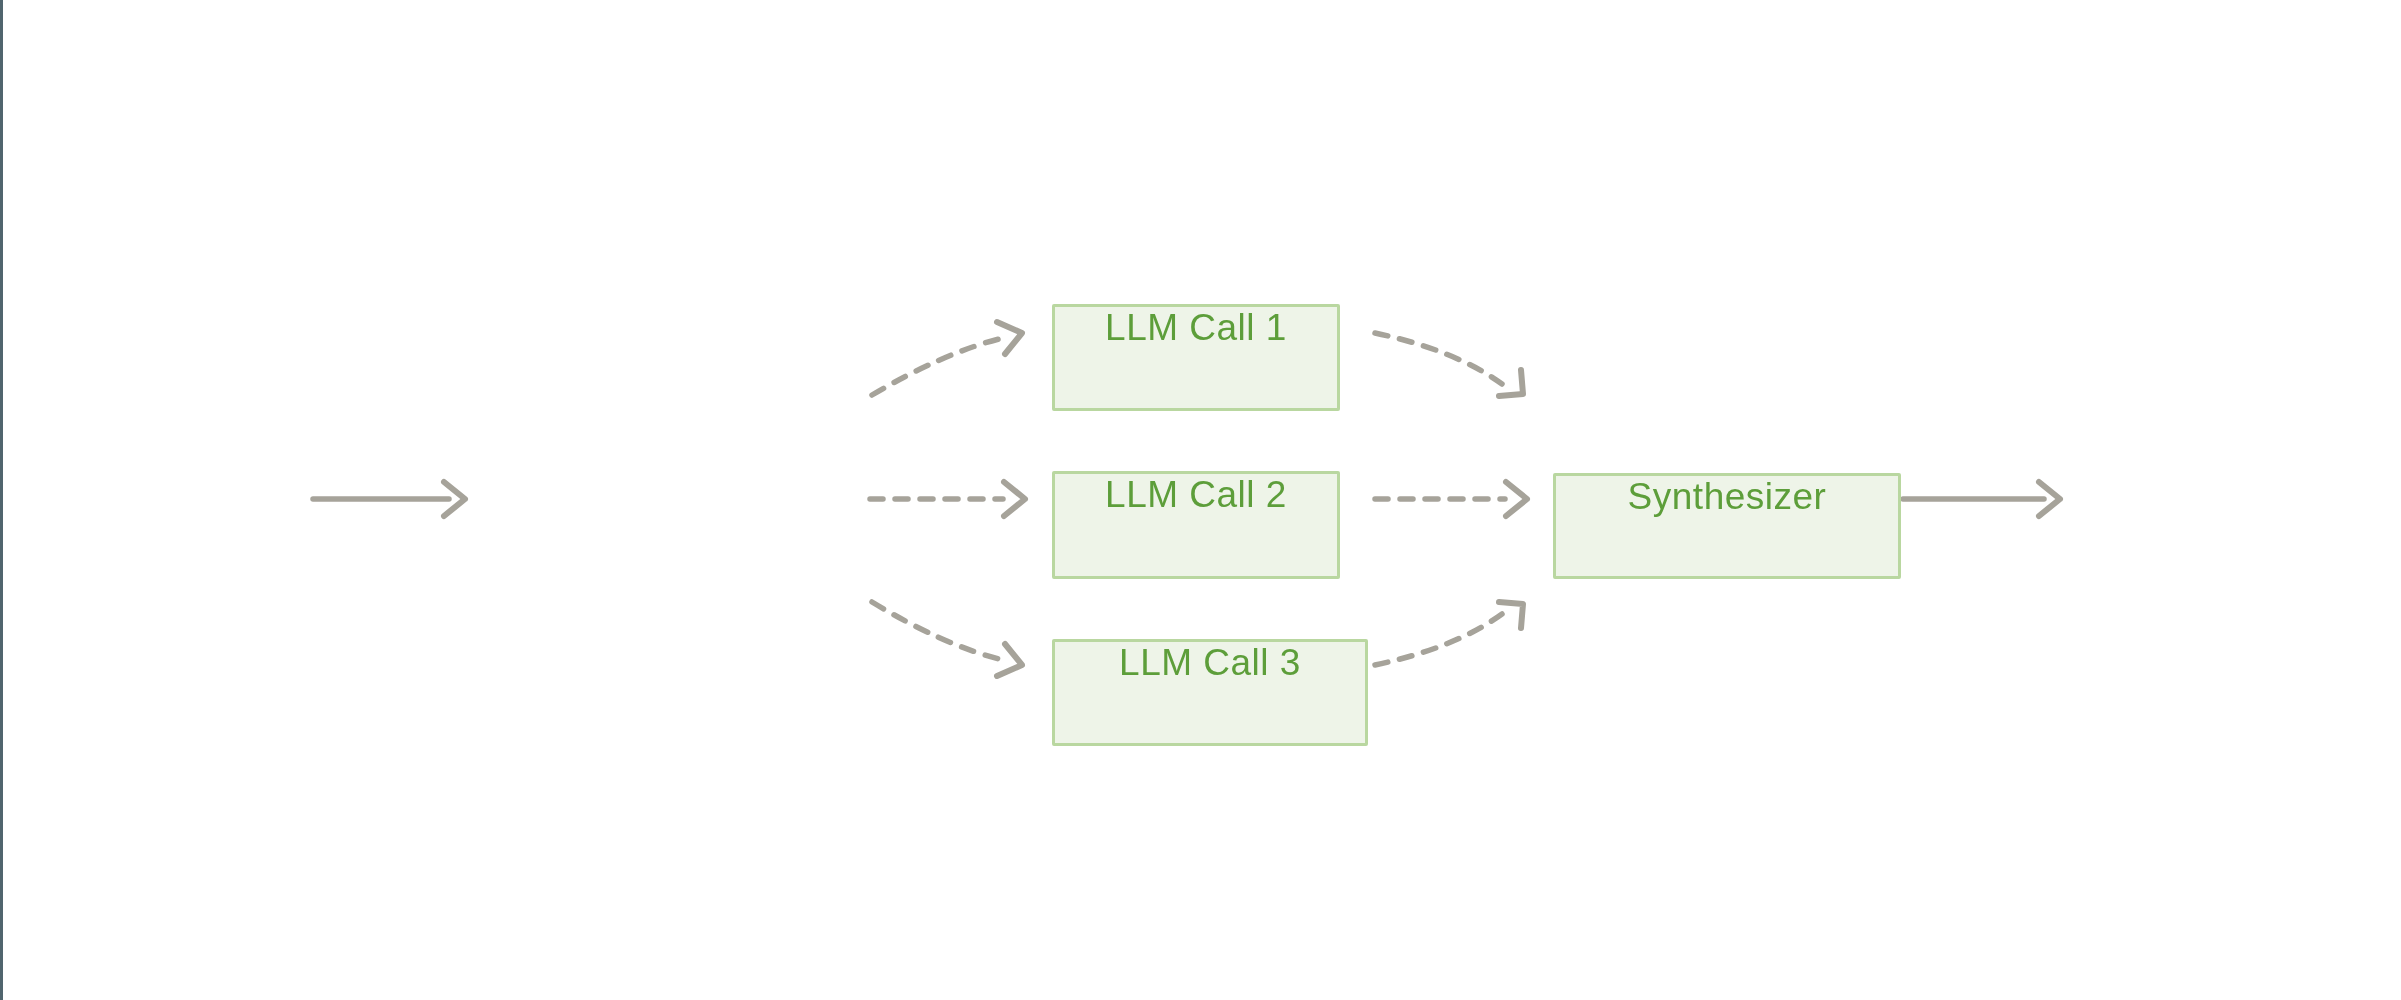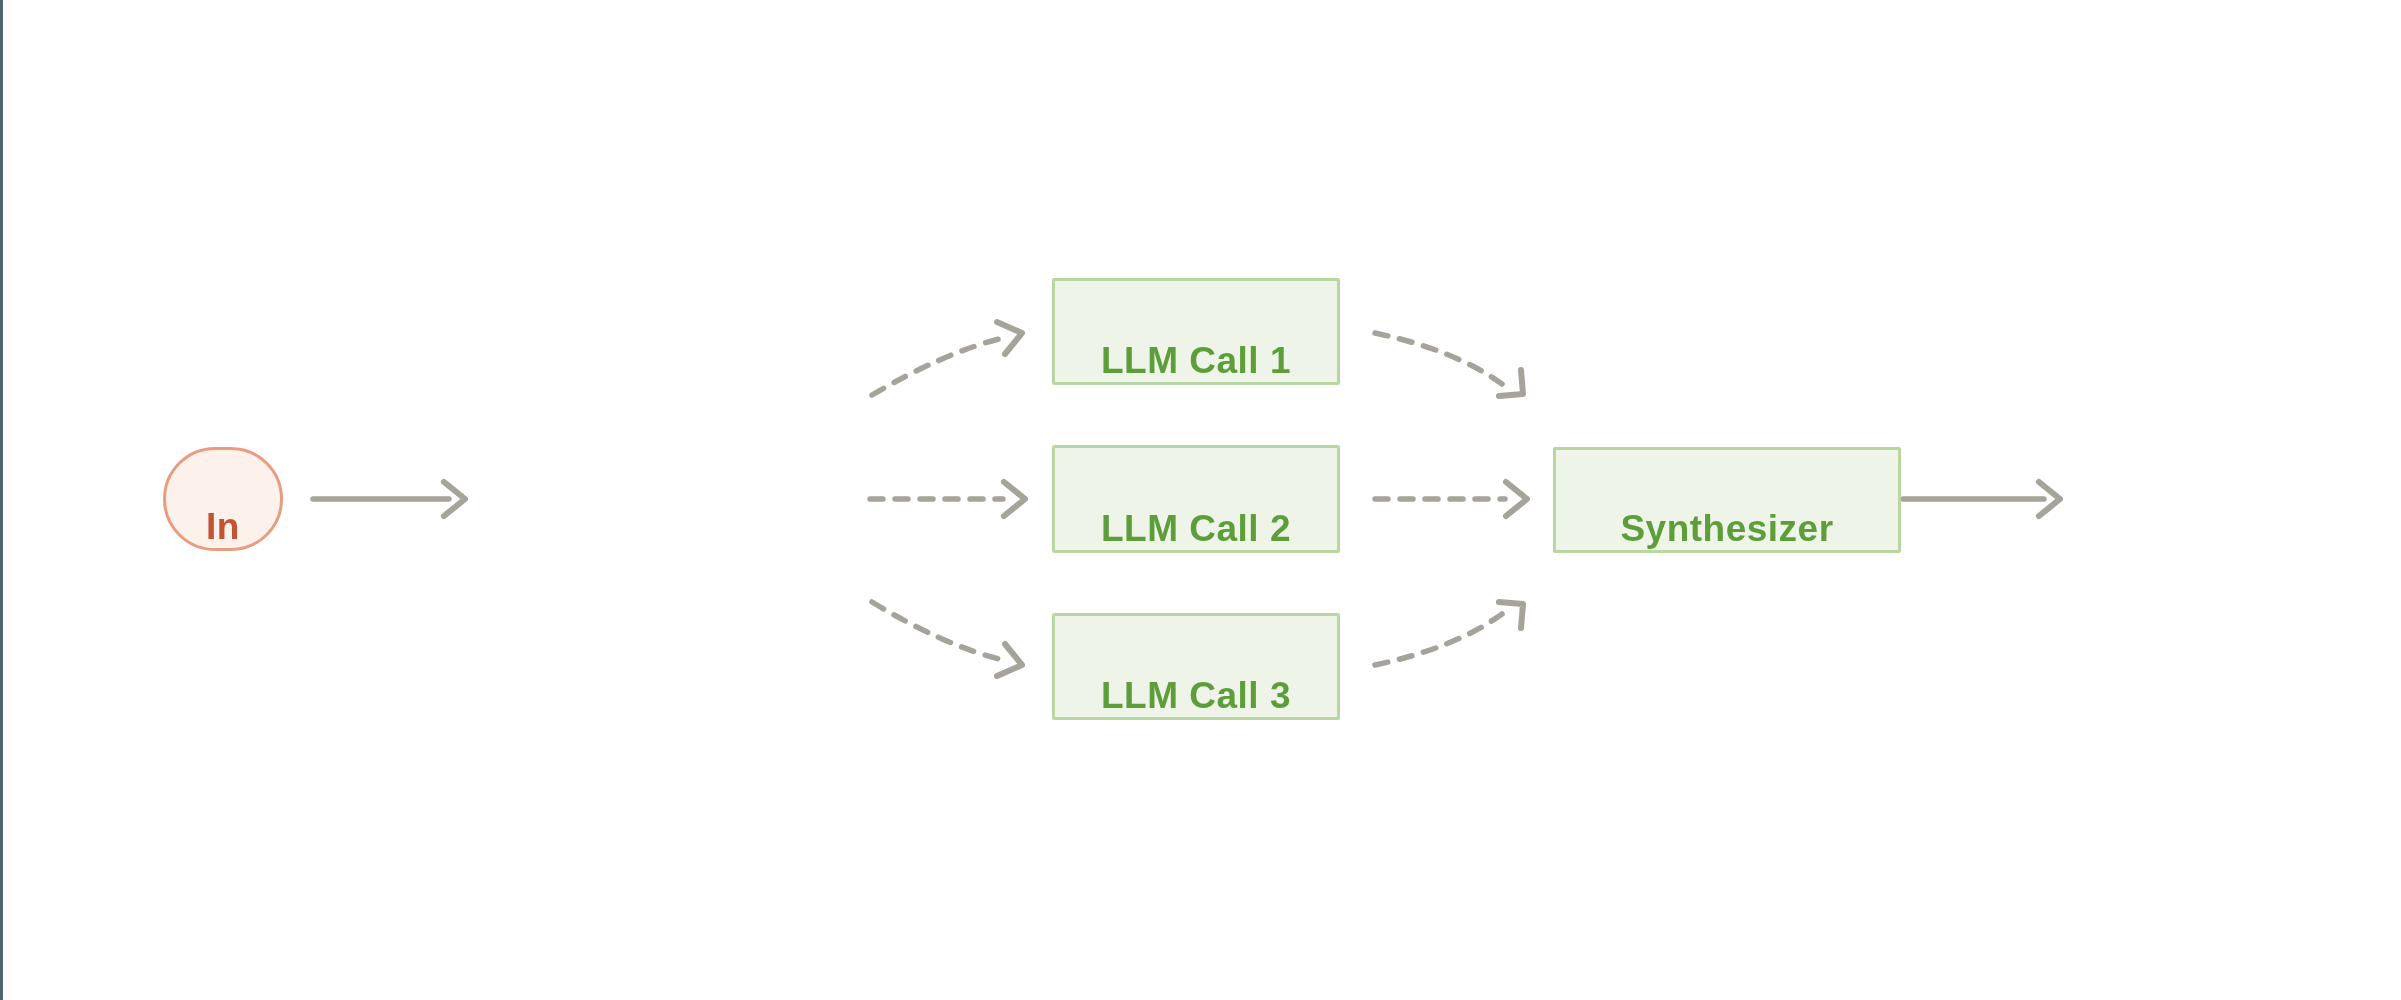--- a/index.html
+++ b/index.html
@@ -35,45 +35,46 @@
   .head {
     fill: none;
     stroke: var(--arrow-gray, #a6a39a);
     stroke-width: 6;
     stroke-linecap: round;
     stroke-linejoin: round;
   }
   .node {
     position: absolute;
     display: flex;
-    align-items: flex-end;
+    align-items: flex-start;
     justify-content: center;
     box-sizing: border-box;
-    font-weight: 700;
+    font-weight: 400;
     font-size: 37px;
     letter-spacing: 0.5px;
     white-space: nowrap;
+    margin-top: 26px;
   }
   .node-green {
     background: var(--green-fill, #eef4e8);
     border: 3px solid var(--green-border, #b9d7a0);
     color: var(--green-text, #5d9e3a);
     border-radius: 2px;
   }
   .node-pink {
     background: var(--pink-fill, #fdf1ec);
     border: 3px solid var(--pink-border, #e89c80);
     color: var(--red-text, #c25433);
     border-radius: 999px;
   }
   #node-in           { left: 163px;  top: 447px; width: 120px; height: 104px; }
   #node-orchestrator { left: 495px;  top: 445px; width: 345px; height: 105px; }
   #node-llm-call-1   { left: 1052px; top: 278px; width: 288px; height: 107px; }
   #node-llm-call-2   { left: 1052px; top: 445px; width: 288px; height: 108px; }
-  #node-llm-call-3   { left: 1052px; top: 613px; width: 288px; height: 107px; }
+  #node-llm-call-3   { left: 1052px; top: 613px; width: 316px; height: 107px; }
   #node-synthesizer  { left: 1553px; top: 447px; width: 348px; height: 106px; }
   #node-out          { left: 2085px; top: 447px; width: 157px; height: 103px; }
 </style>
 </head>
 <body>
 
 <div id="canvas">
 
   <div id="left-edge-line"></div>
 
@@ -113,23 +114,20 @@
       <path class="shaft dashed" d="M1375,665 Q1455,648 1502,614"></path>
       <path class="head" d="M1521,628 L1523,604 L1499,602"></path>
     </g>
 
     <g>
       <path class="shaft" d="M1903,499 L2044,499"></path>
       <path class="head" d="M2039,482 L2060,499 L2039,516"></path>
     </g>
   </svg>
 
-  <div id="node-in" class="node node-pink">
-    <span>In</span>
-  </div>
 
 
   <div id="node-llm-call-1" class="node node-green">
     <span>LLM Call 1</span>
   </div>
 
   <div id="node-llm-call-2" class="node node-green">
     <span>LLM Call 2</span>
   </div>
 

